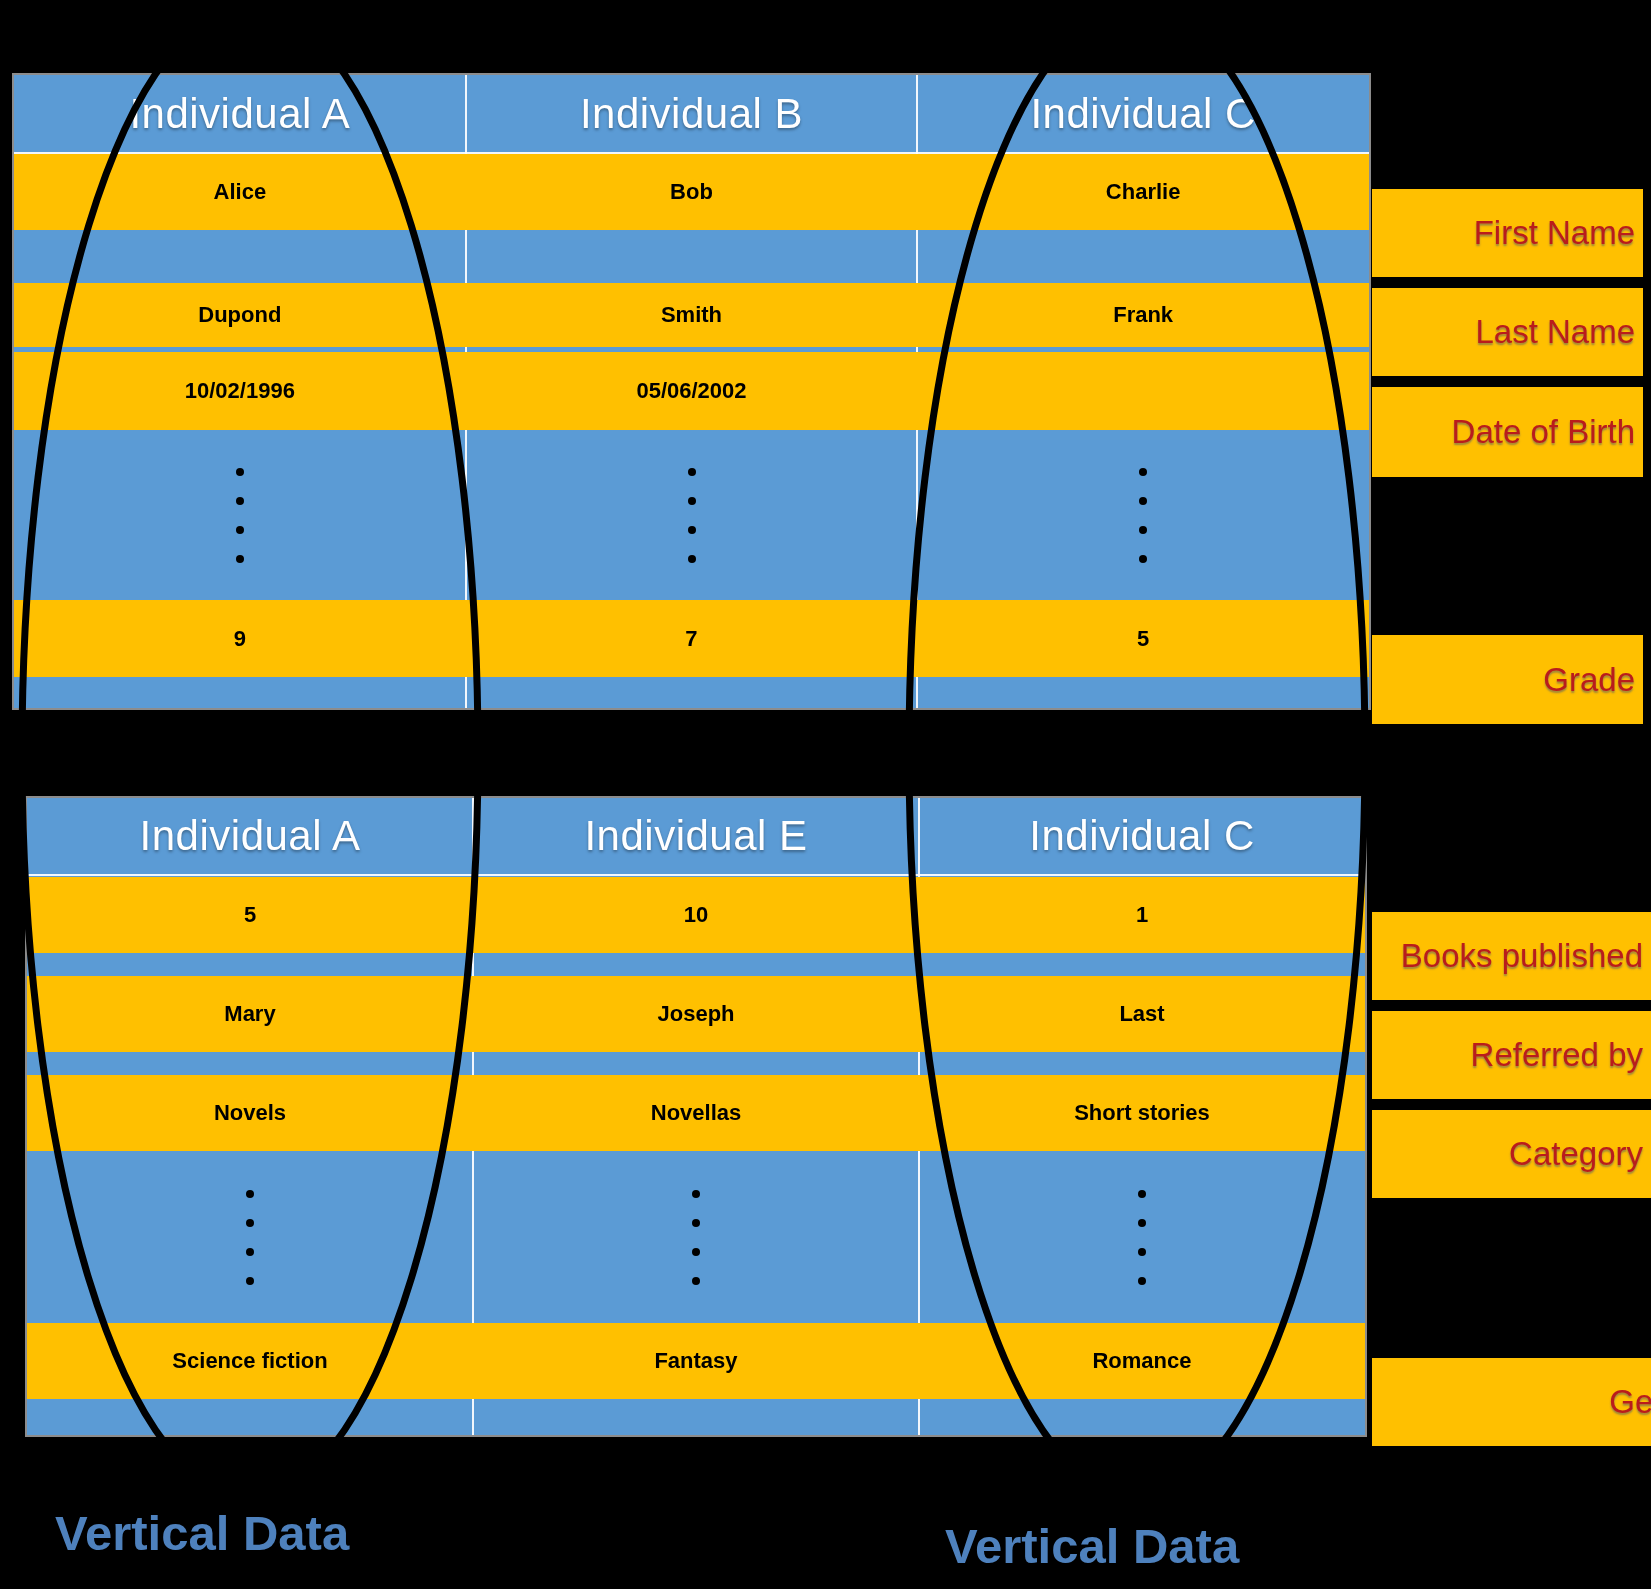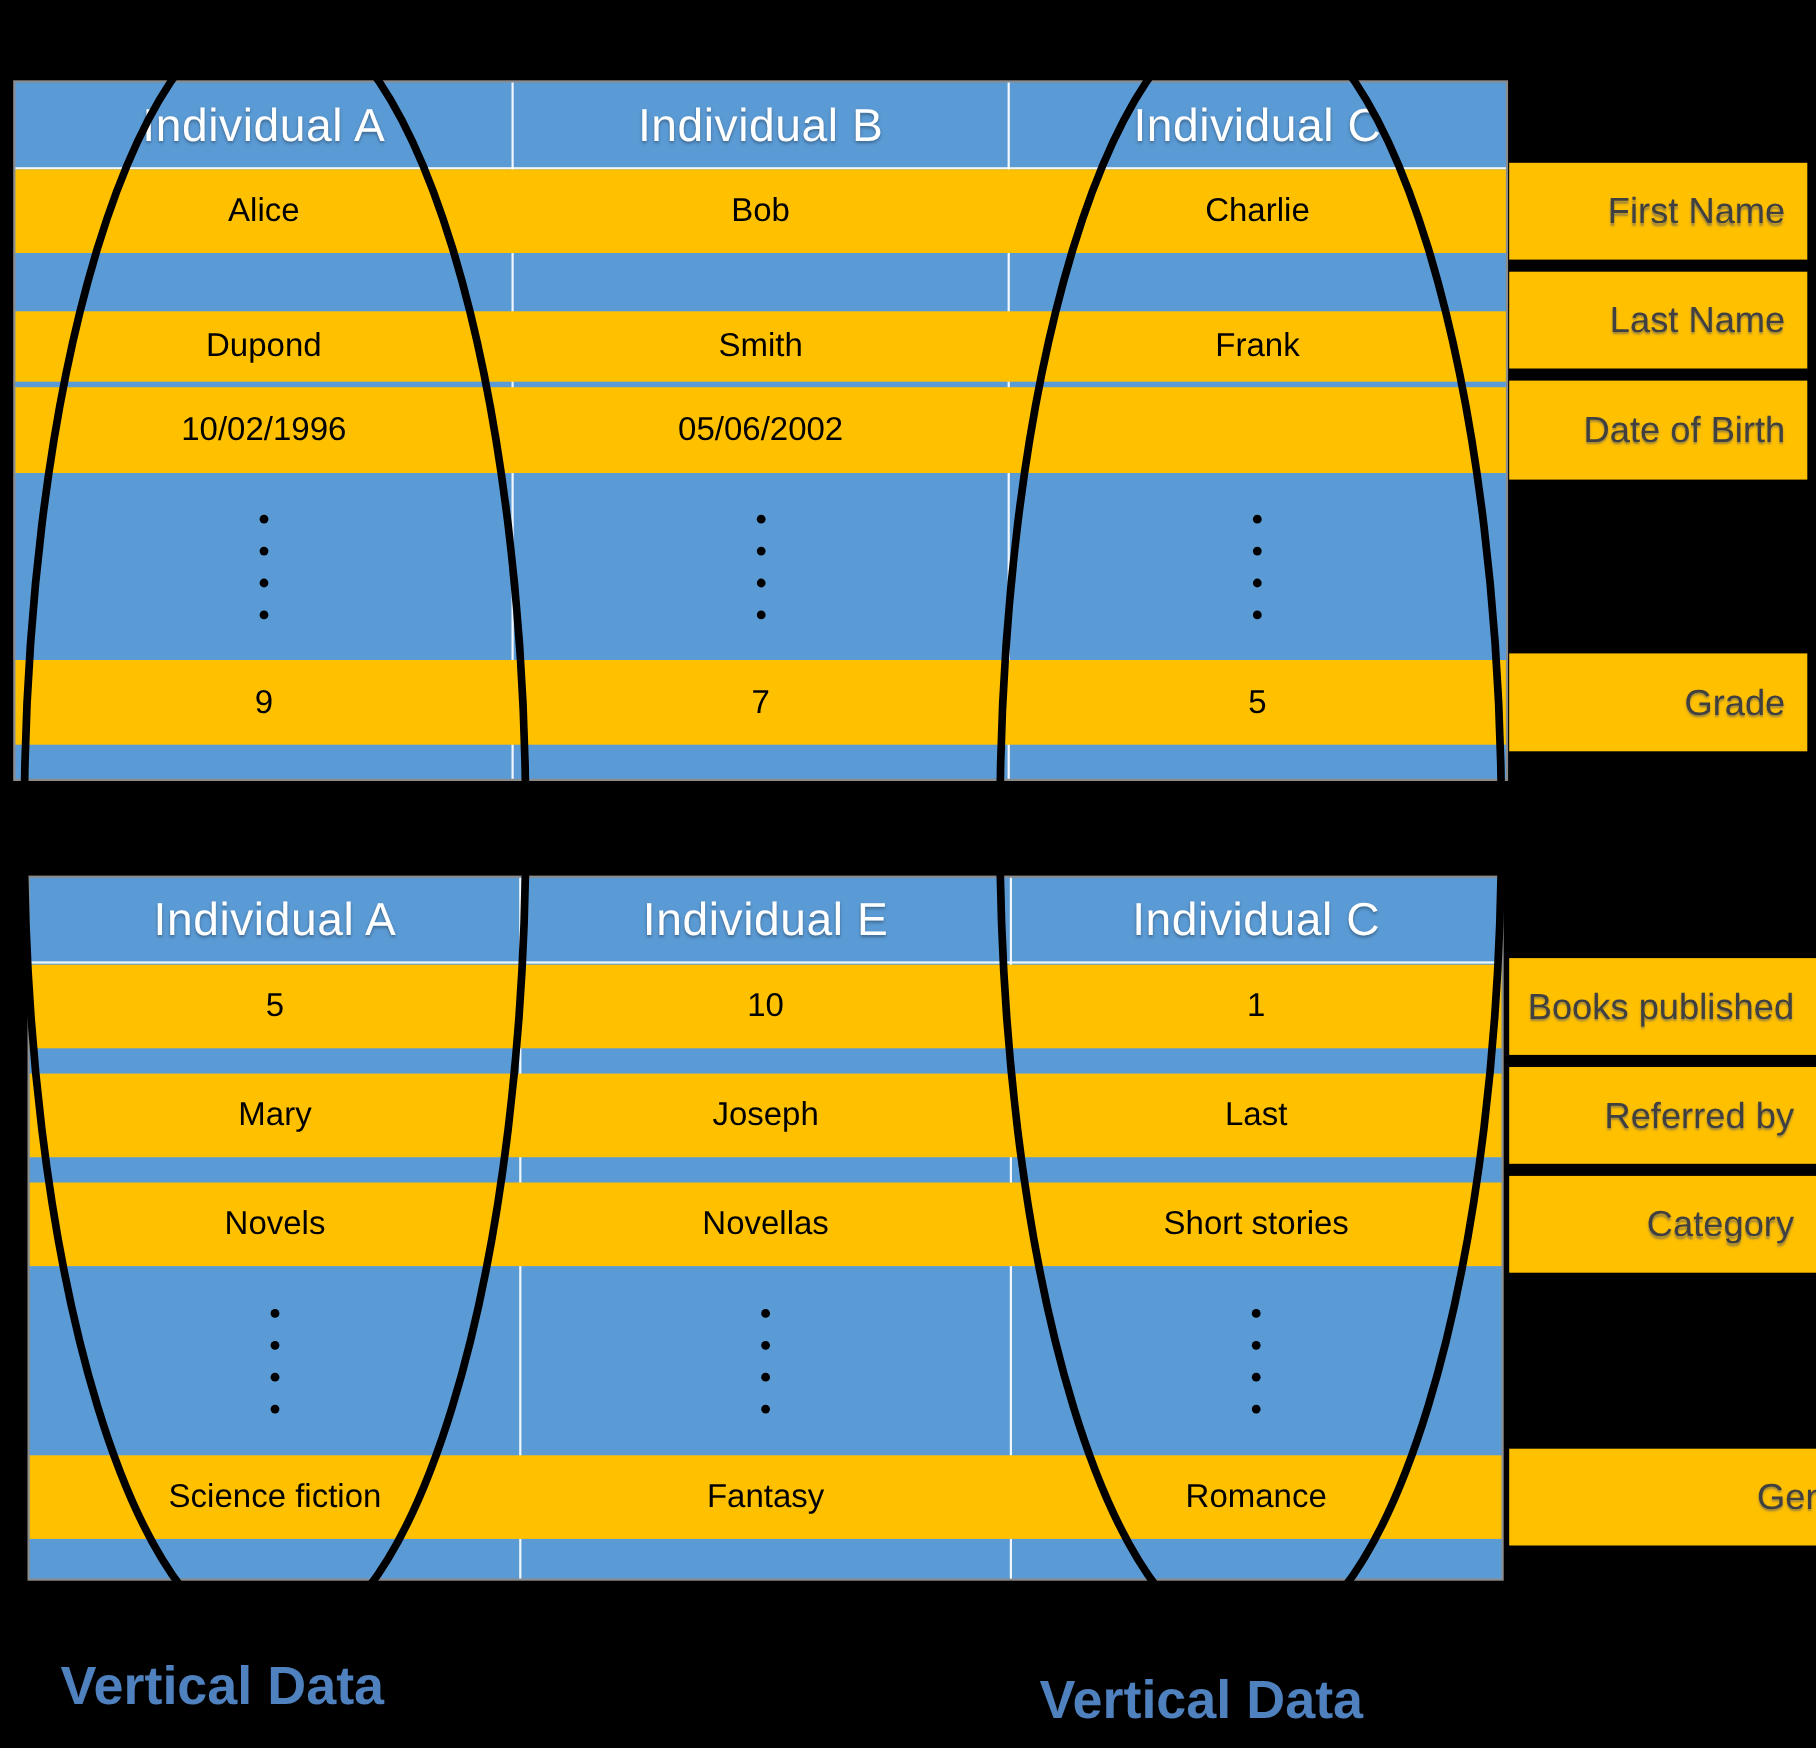--- a/index.html
+++ b/index.html
@@ -17,28 +17,28 @@
   .divider{position:absolute;top:0;bottom:0;width:2px;background:rgba(255,255,255,.92);z-index:1;}
   .hline{position:absolute;left:0;right:0;height:2px;background:rgba(255,255,255,.92);z-index:1;}
   .hcell{
     position:absolute;top:0;display:flex;align-items:center;justify-content:center;
     color:#fff;font-size:42px;font-weight:400;letter-spacing:.5px;
     text-shadow:0 2px 3px rgba(0,0,0,.35);z-index:2;white-space:nowrap;
   }
   .rowbar{position:absolute;left:0;right:0;background:var(--yellow);z-index:3;}
   .cell{
     position:absolute;top:0;bottom:0;display:flex;align-items:center;justify-content:center;
-    color:#000;font-size:30px;font-weight:400;white-space:nowrap;z-index:4;
+    color:#000;font-size:22px;font-weight:700;white-space:nowrap;z-index:4;
   }
   .dots{position:absolute;z-index:3;display:flex;flex-direction:column;gap:21px;}
   .dots i{width:8px;height:8px;border-radius:50%;background:#000;display:block;}
   .rlabel{
-    position:absolute;background:var(--yellow);color:#404040;display:flex;align-items:center;
-    justify-content:flex-end;padding-right:20px;font-size:33px;font-weight:500;
-    text-shadow:0 2px 2px rgba(96,96,96,.65);box-sizing:border-box;z-index:2;white-space:nowrap;
+    position:absolute;background:var(--yellow);color:#b91c1c;display:flex;align-items:center;
+    justify-content:flex-end;padding-right:8px;font-size:33px;font-weight:500;
+    text-shadow:0 2px 2px rgba(96,96,96,.65);box-sizing:border-box;z-index:2;white-space:nowrap;margin-top:41px;
   }
   .caption{
     position:absolute;width:380px;text-align:left;font-size:49px;
     color:var(--caption);font-weight:700;z-index:5;white-space:nowrap;
   }
   svg.overlay{position:absolute;left:0;top:0;z-index:9;pointer-events:none;}
   svg.overlay ellipse{fill:none;stroke:#000;stroke-width:7px;}
 </style>
 </head>
 <body>

